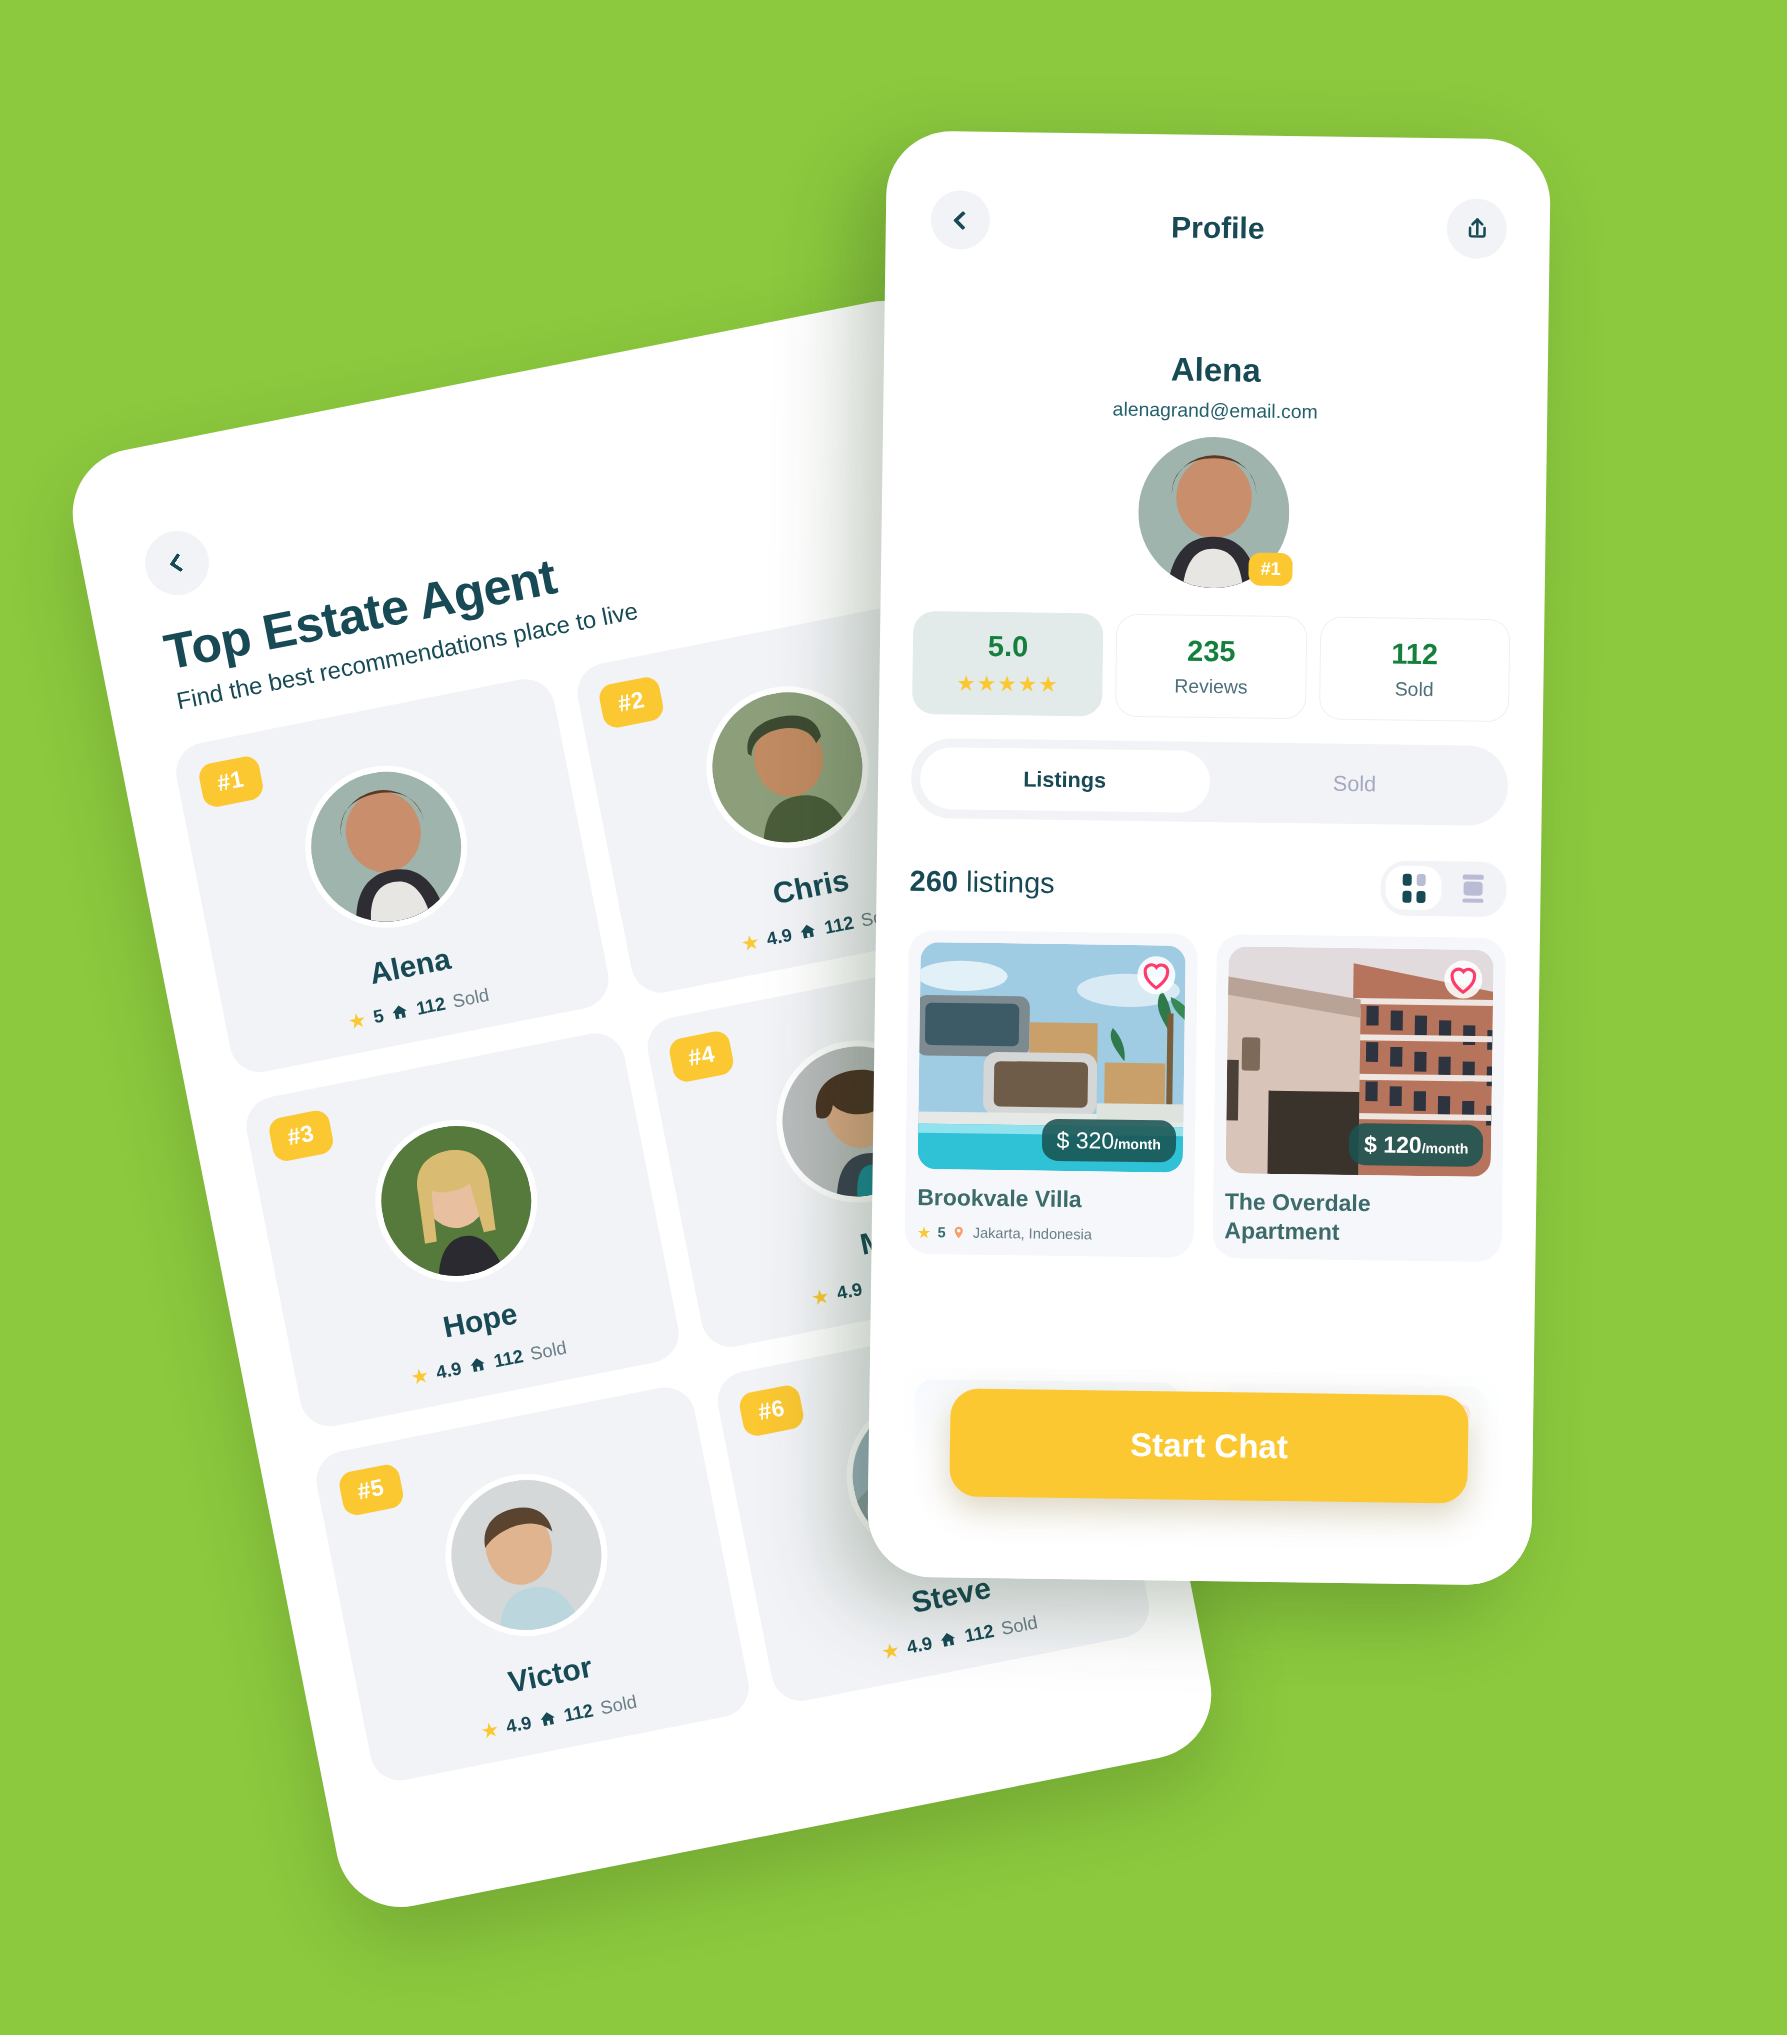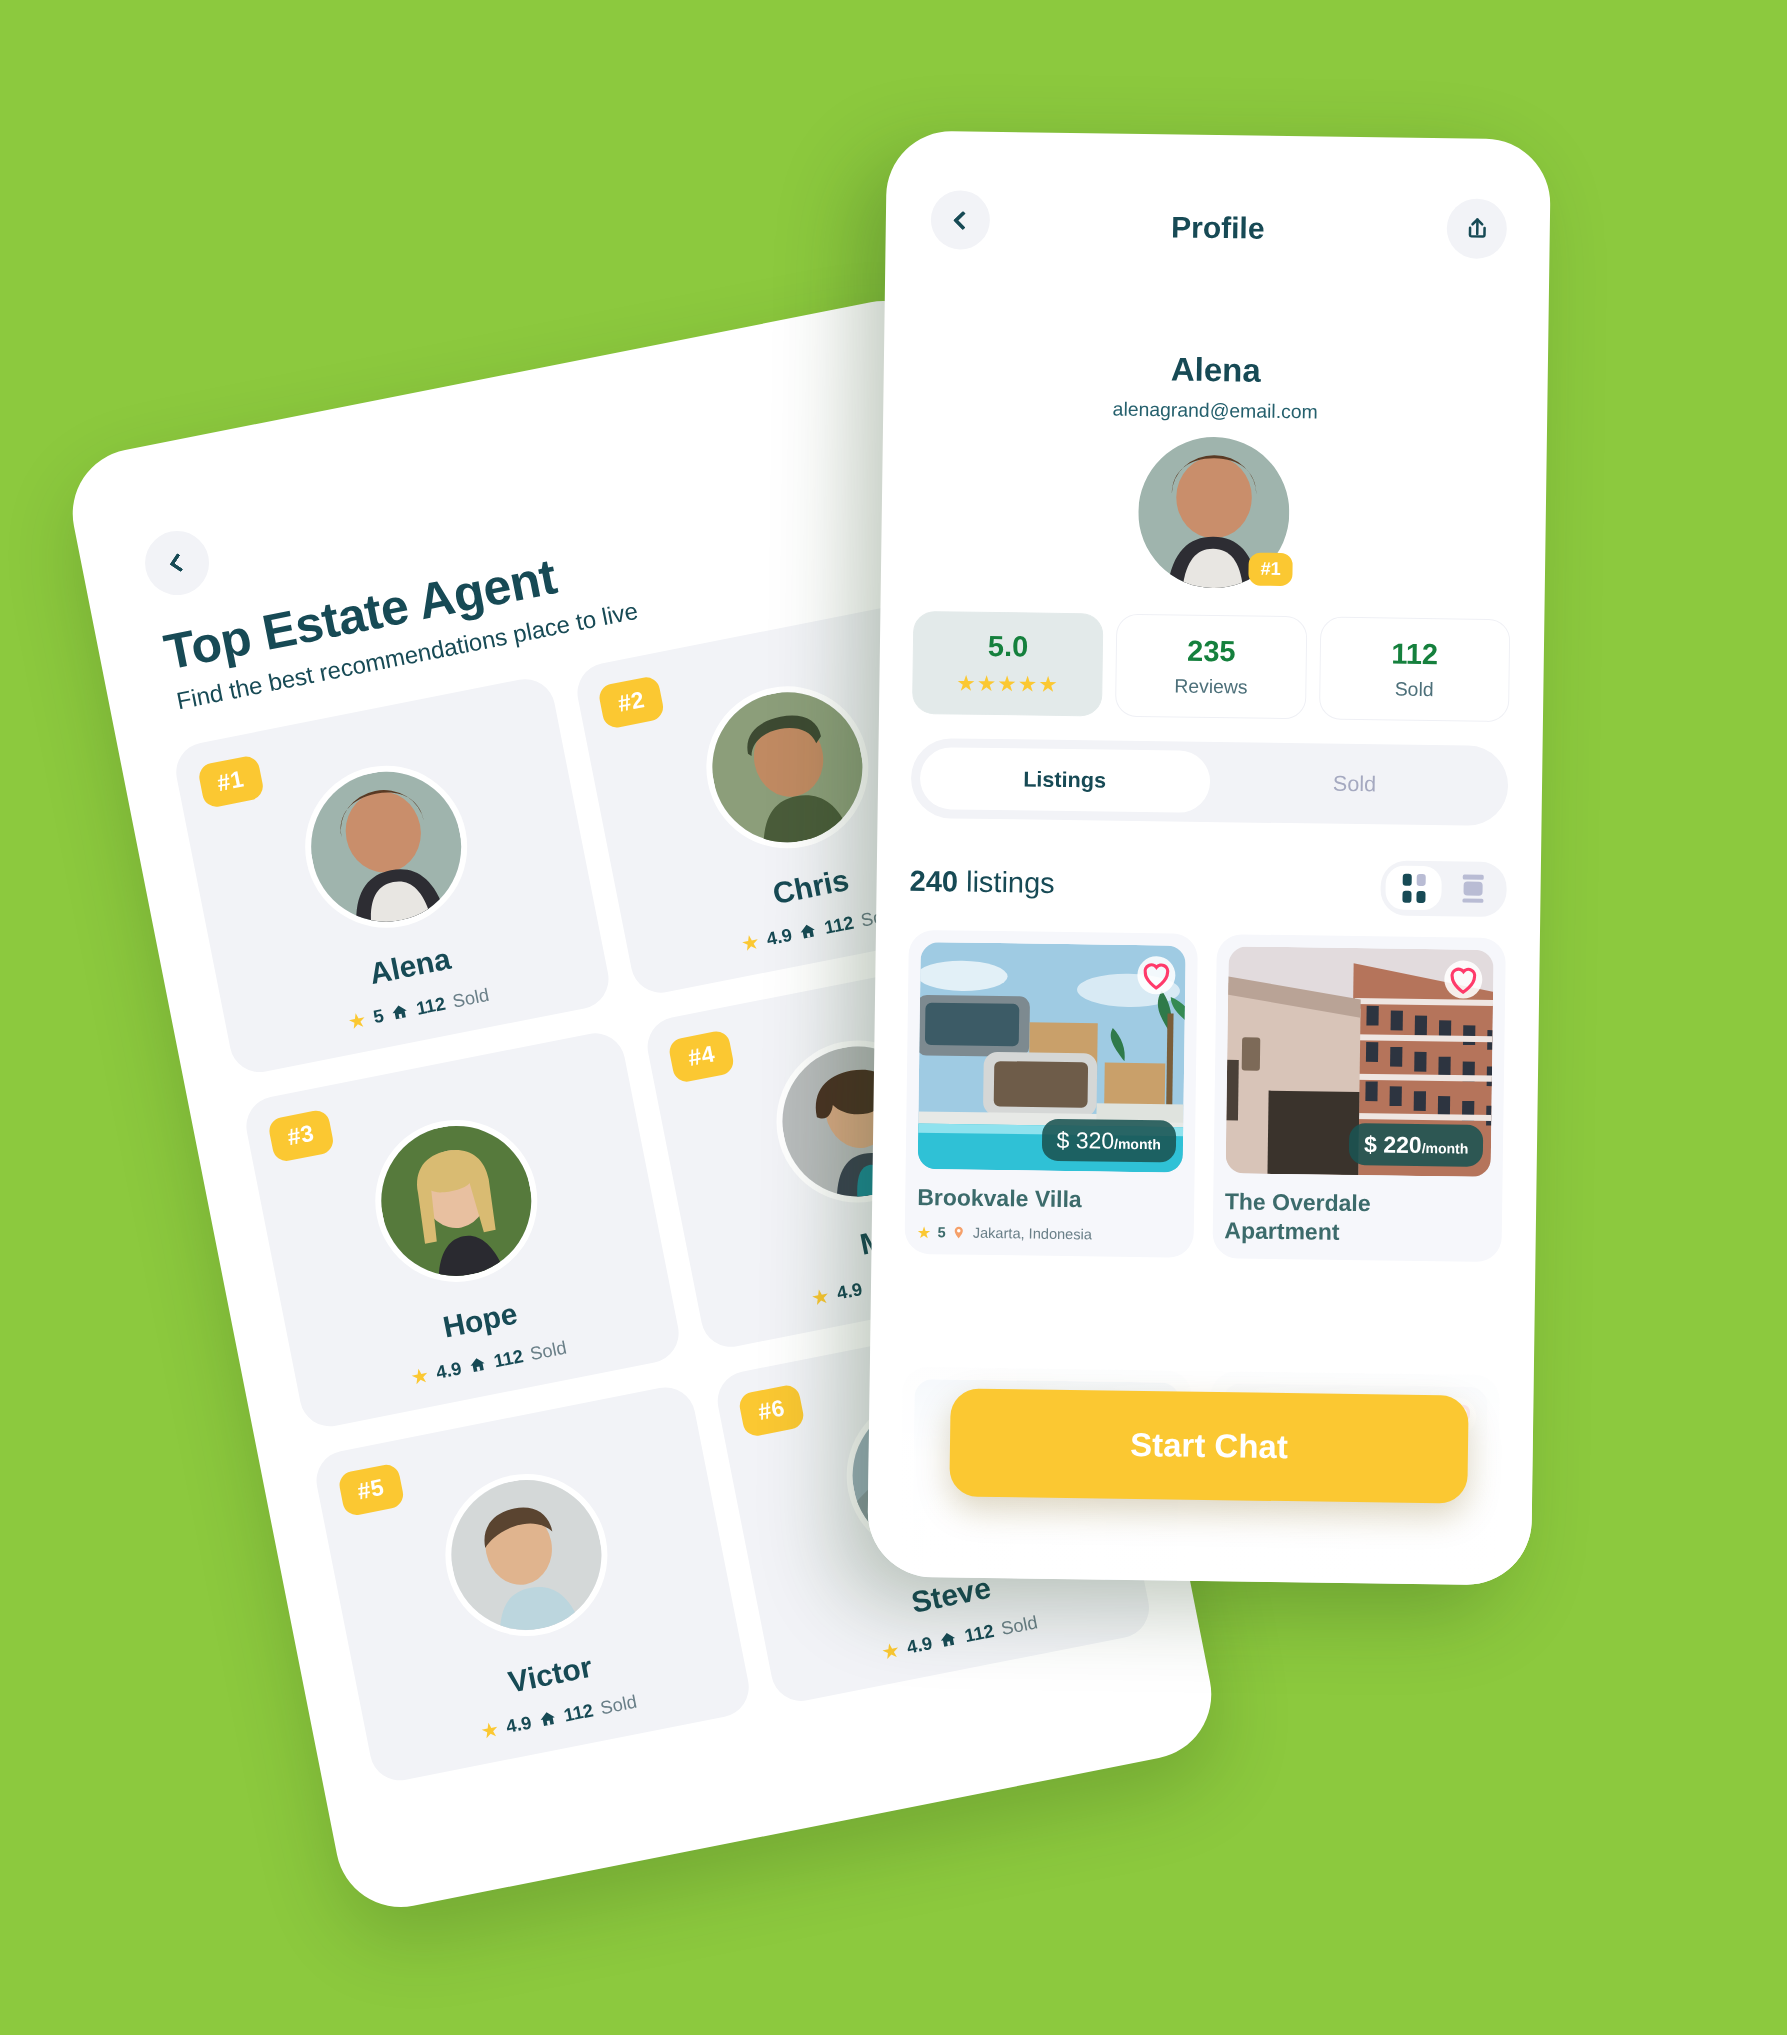--- a/index.html
+++ b/index.html
@@ -452,21 +452,21 @@
     </div>
   </div>
 
   <div class="tabs">
     <div class="tab active">Listings</div>
     <div class="tab">Sold</div>
   </div>
 
   <div class="listings-head">
     <div class="listings-count">
-      <b>240</b>
+      <b>260</b>
       <span>listings</span>
     </div>
     <div class="view-toggle">
       <div class="vbtn active">
         <span class="grid-dots">
             <i></i>
             <i></i>
             <i></i>
             <i></i>
           </span>
@@ -561,21 +561,21 @@
           <rect x="22" y="60" width="12" height="22" rx="2" fill="#7d6a58"></rect>
           <rect x="0" y="75" width="20" height="40" fill="#4a4038"></rect>
           <rect x="40" y="95" width="60" height="55" fill="#3a332c"></rect>
         </svg>
         <div class="fav">
           <svg width="19.4" height="19.4" viewBox="0 0 24 24" fill="none" stroke="#FF3B6B" stroke-width="2">
               <path d="M12 20s-7-4.6-7-9.5A4 4 0 0112 7a4 4 0 017 3.5C19 15.4 12 20 12 20z"></path>
             </svg>
         </div>
         <div class="price-pill">
-          <span style="font-size:23px;font-weight:700">$ 220</span><span>/month</span>
+          <span style="font-size:23px;font-weight:700">$ 120</span><span>/month</span>
         </div>
       </div>
       <div class="prop-name">The Overdale Apartment</div>
     </div>
 
   </div>
 
   <div class="prop-grid-faded">
     <div class="prop-card">
       <div class="prop-img">

